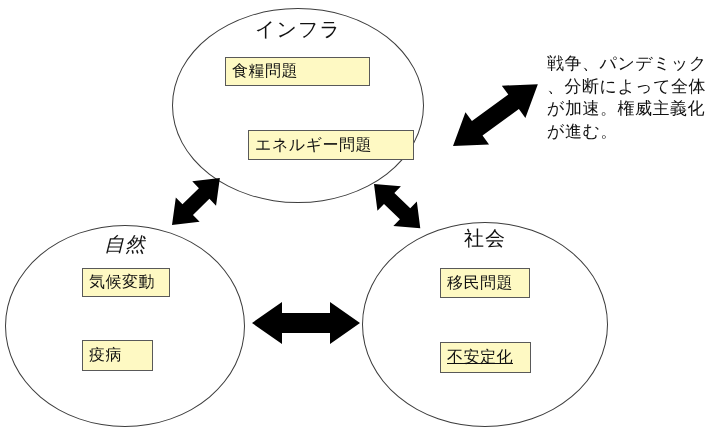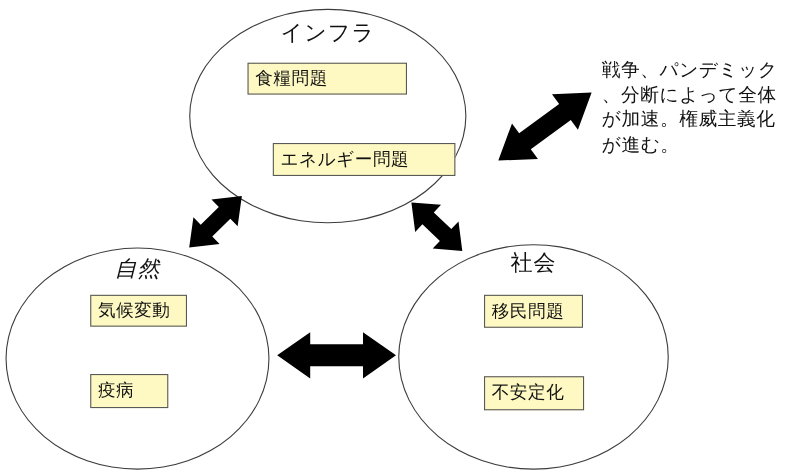--- a/index.html
+++ b/index.html
@@ -82,21 +82,21 @@
   <div class="node-label" style="left:5px; top:231px; width:240px;font-style:italic;">自然</div>
   <div class="node-label" style="left:362px; top:225px; width:246px;">社会</div>
 
   <div class="item-box" style="left:225px; top:57px; width:145px; height:29px;">食糧問題</div>
   <div class="item-box" style="left:227px; top:130px; width:166px; height:30px;margin-left:21px;">エネルギー問題</div>
 
   <div class="item-box" style="left:82px; top:268px; width:88px; height:29px;">気候変動</div>
   <div class="item-box" style="left:82px; top:340px; width:71px; height:31px;">疫病</div>
 
   <div class="item-box" style="left:440px; top:268px; width:90px; height:30px;">移民問題</div>
-  <div class="item-box" style="left:440px; top:342px; width:91px; height:31px;">不安定化</div>
+  <div class="item-box" style="left:440px; top:342px; width:91px; height:31px;text-decoration:underline;">不安定化</div>
 
   <div class="annotation">
     <div>戦争、パンデミック</div>
     <div>、分断によって全体</div>
     <div>が加速。権威主義化</div>
     <div>が進む。</div>
   </div>
 
   <svg class="arrows-layer" viewBox="0 0 720 429" xmlns="http://www.w3.org/2000/svg">
 

